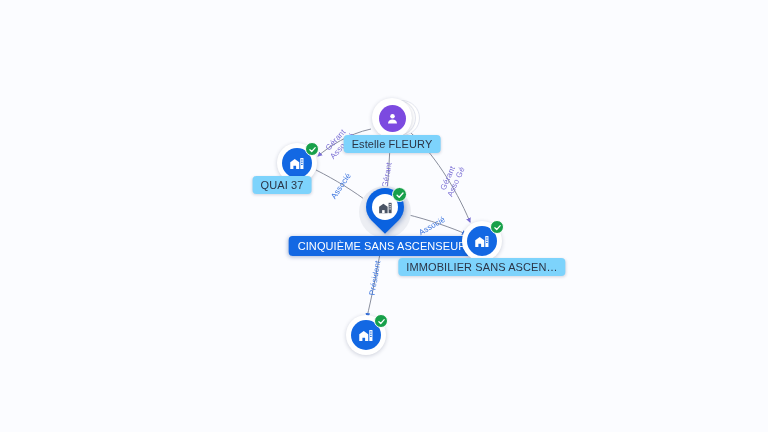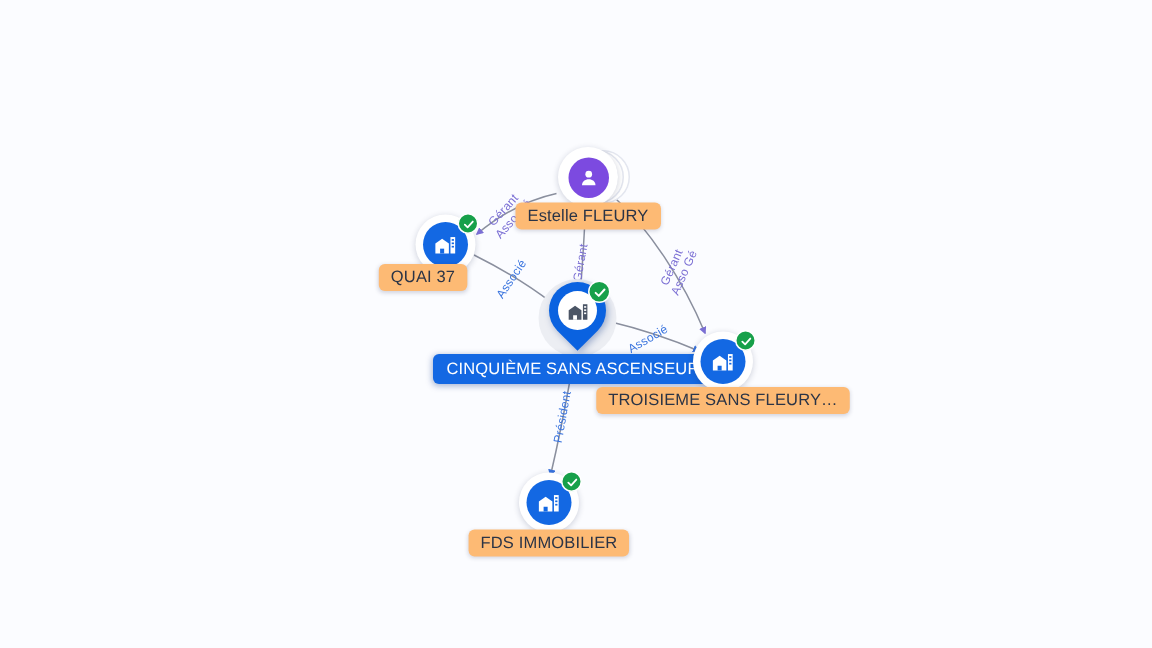--- a/index.html
+++ b/index.html
@@ -127,21 +127,21 @@
 
   
 
   .node-label {
     position: absolute;
     transform: translateX(-50%);
     white-space: nowrap;
     font-size: 11px;
     letter-spacing: .1px;
     color: #2b3446;
-    background: #fdba74;
+    background: #7dd3fc;
     padding: 3px 8px;
     border-radius: 4px;
     box-shadow: 0 1px 3px rgba(20,30,70,.18);
   }
   .node-label.selected {
     background: #1368e3;
     color: #ffffff;
     font-size: 11px;
     padding: 4px 9px;
     box-shadow: 0 1px 4px rgba(10,50,130,.35);
@@ -291,36 +291,35 @@
           <rect x="17.5" y="13.2" width="2" height="1.5" fill="#1368e3"></rect>
         </svg>
       </div>
       <div class="badge-check">
         <svg width="9" height="9" viewBox="0 0 24 24" aria-hidden="true">
           <path d="M5 12.6 L10 17.4 L19.2 7.2" fill="none" stroke="#ffffff" stroke-width="3.2" stroke-linecap="round" stroke-linejoin="round"></path>
         </svg>
       </div>
     </div>
   </div>
-  <div class="node-label" style="left:482px; top:258px;">TROISIEME SANS FLEURY…</div>
+  <div class="node-label" style="left:482px; top:258px;">IMMOBILIER SANS ASCEN…</div>
 
   <div class="node" style="left:366px; top:335px;">
     <div class="node-circle">
       <div class="disc">
         <svg width="18" height="18" viewBox="0 0 24 24" aria-hidden="true">
           <path d="M3 20V11l6-4.2L15 11v9z" fill="#ffffff"></path>
           <path d="M7.2 20v-4.3h3.6V20z" fill="#1368e3"></path>
           <rect x="16.4" y="5.4" width="4.2" height="14.6" fill="#ffffff"></rect>
           <rect x="17.5" y="7.2" width="2" height="1.5" fill="#1368e3"></rect>
           <rect x="17.5" y="10.2" width="2" height="1.5" fill="#1368e3"></rect>
           <rect x="17.5" y="13.2" width="2" height="1.5" fill="#1368e3"></rect>
         </svg>
       </div>
       <div class="badge-check">
         <svg width="9" height="9" viewBox="0 0 24 24" aria-hidden="true">
           <path d="M5 12.6 L10 17.4 L19.2 7.2" fill="none" stroke="#ffffff" stroke-width="3.2" stroke-linecap="round" stroke-linejoin="round"></path>
         </svg>
       </div>
     </div>
   </div>
-  <div class="node-label" style="left:366px; top:353px;">FDS IMMOBILIER</div>
 
 </div>
 
 </body></html>

